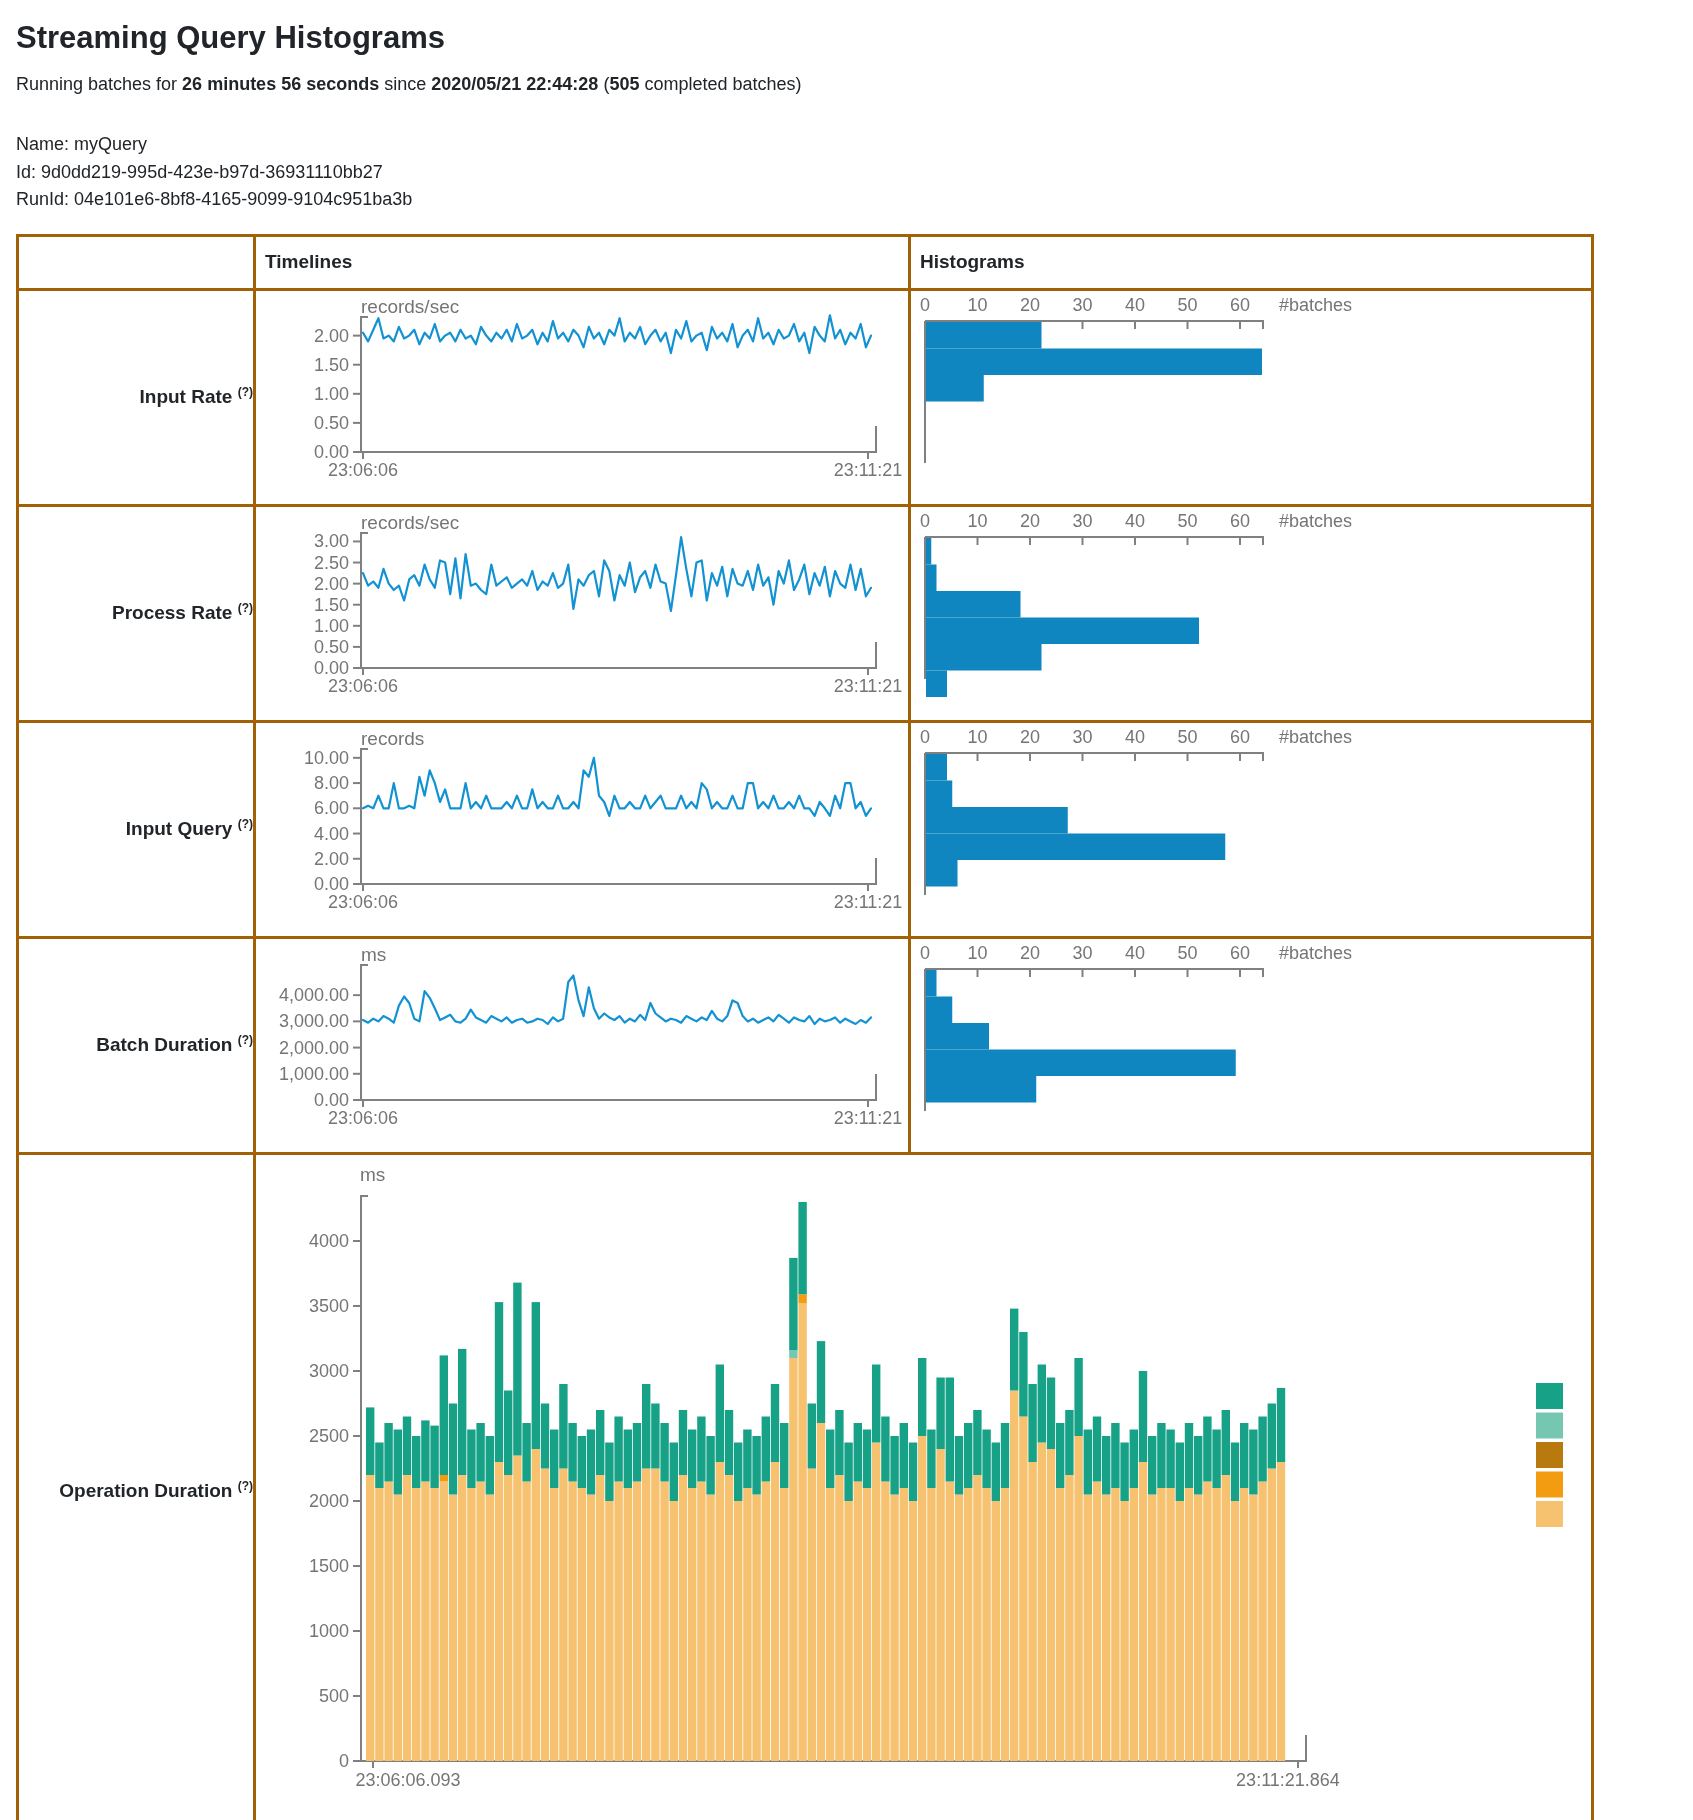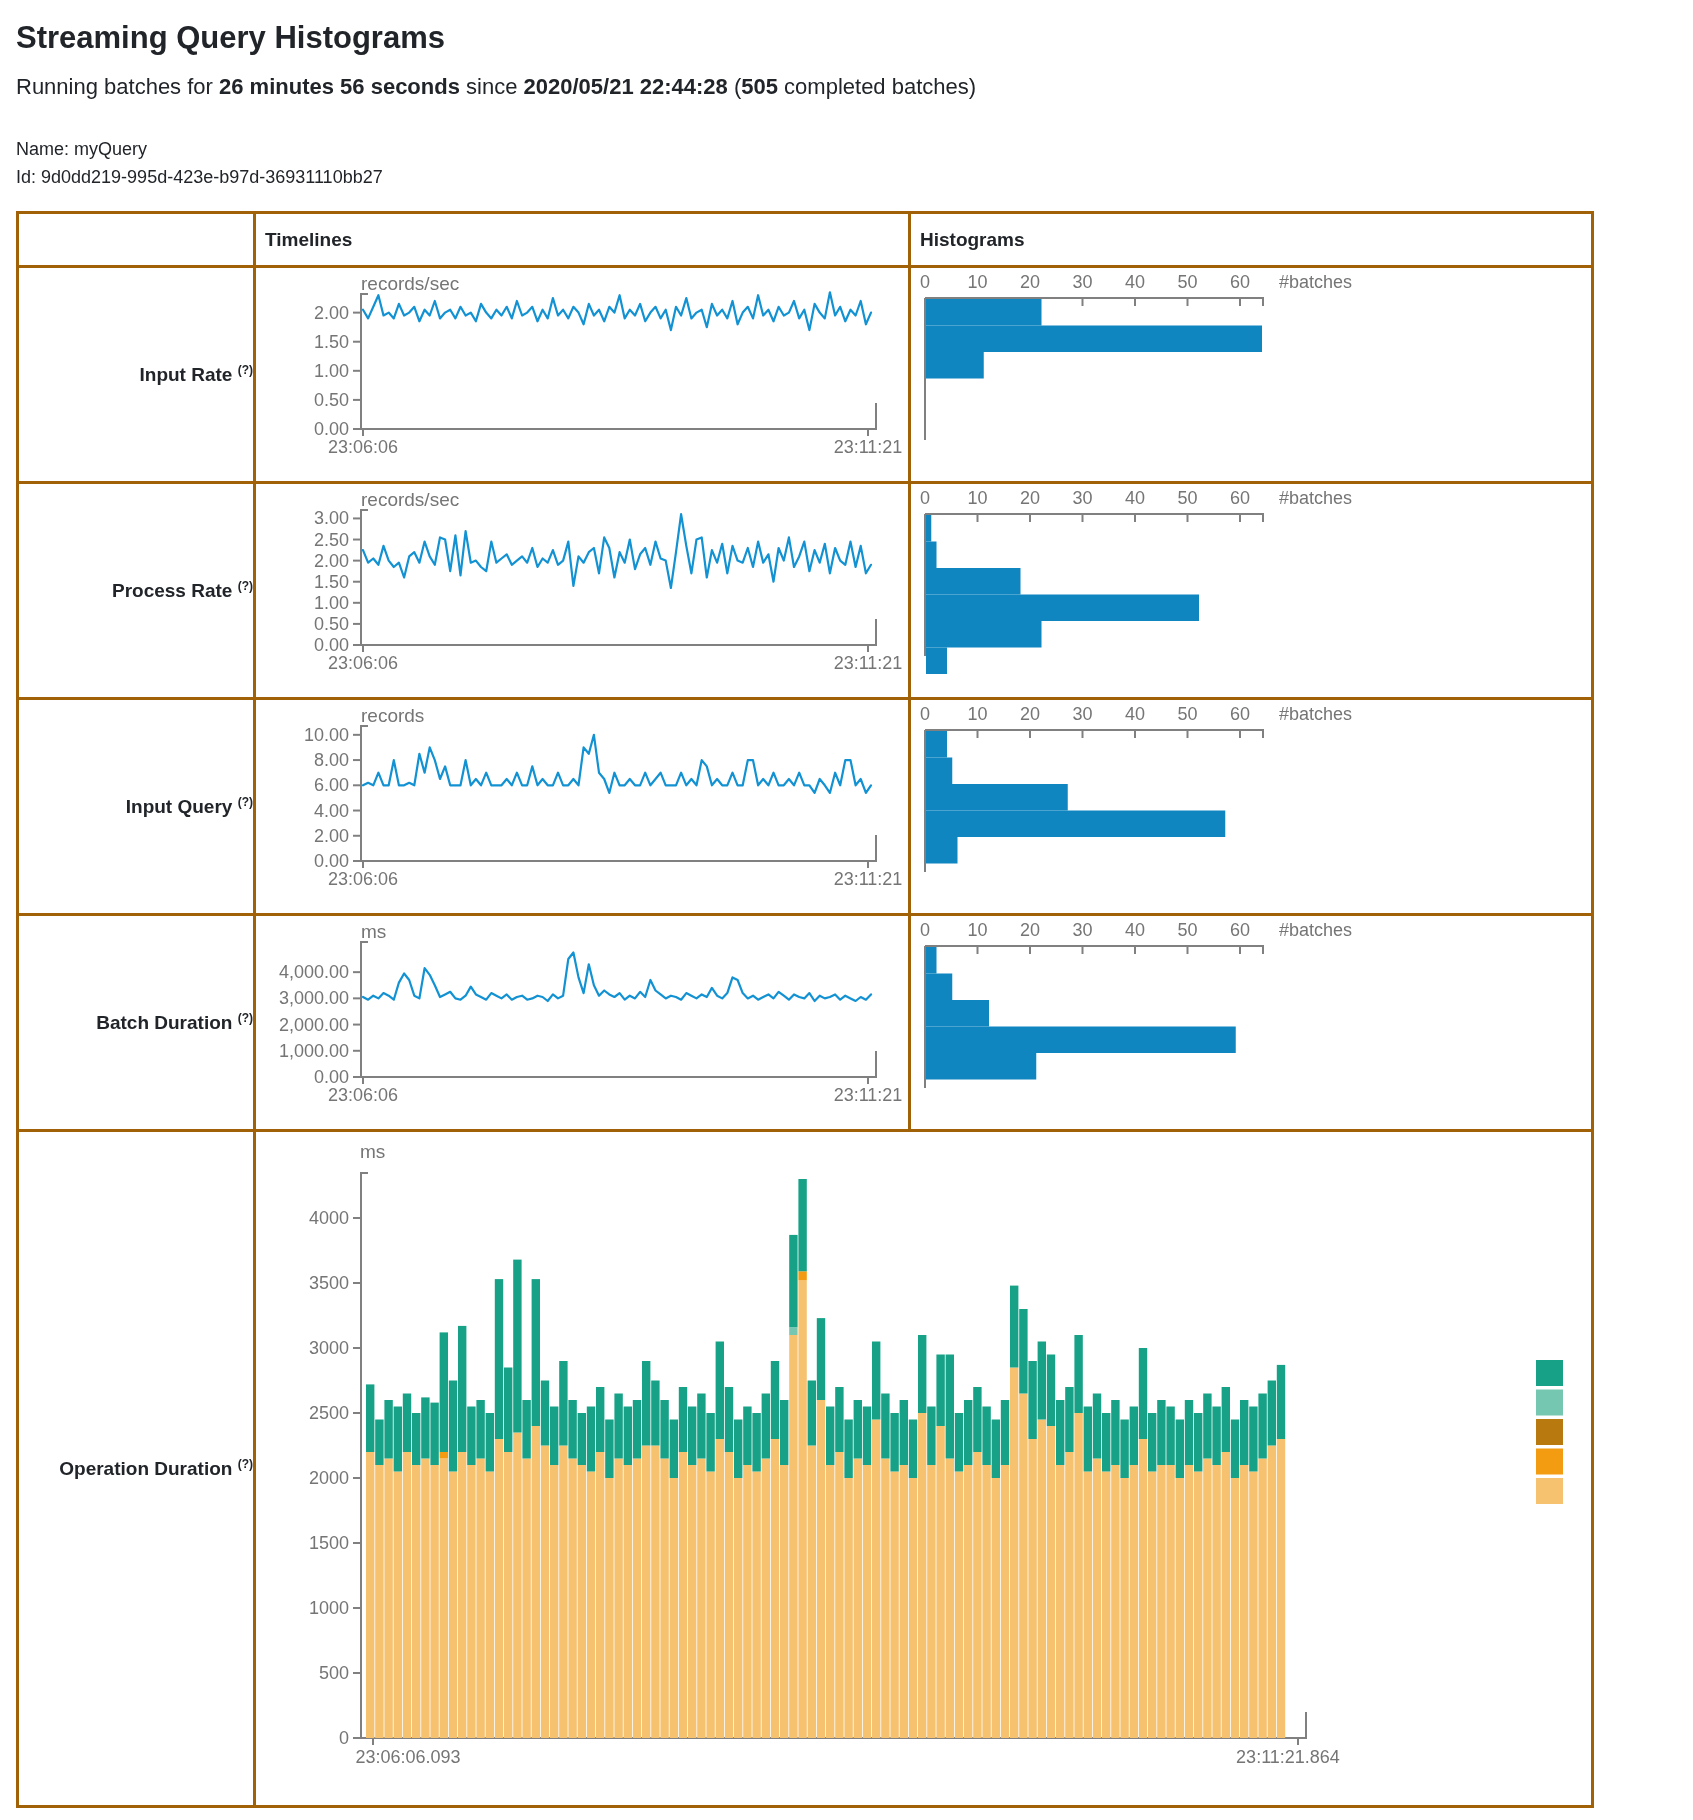--- a/index.html
+++ b/index.html
@@ -2,21 +2,21 @@
 <html><head>
 <meta charset="utf-8">
 <style>
   * { box-sizing: border-box; }
   body {
     margin: 0; width: 1693px; height: 1820px; background: #ffffff;
     font-family: "Liberation Sans", sans-serif; color: #212529; overflow: hidden;
   }
   .container { padding: 12px 16px 0 16px; }
   h1.page-title { font-size: 31px; font-weight: 700; margin: 8px 0 18px 0; letter-spacing: 0; }
-  .subtitle { font-size: 22px; margin: 0 0 36px 0; }
+  .subtitle { font-size: 18px; margin: 0 0 36px 0; }
   .meta { font-size: 18px; line-height: 27.5px; margin-bottom: 20px; }
   .meta b { font-weight: 400; }
   table.stats { border-collapse: collapse; table-layout: fixed; width: 1575px; margin-top: 20px; }
   table.stats th, table.stats td { border: 3px solid #a16207; padding: 0; }
   table.stats thead th {
     height: 54px; text-align: left; vertical-align: middle;
     padding-left: 9px; font-size: 19px; font-weight: 700; color: #212529;
   }
   td.label-cell {
     vertical-align: middle; padding-left: 12px;
@@ -37,20 +37,21 @@
 <body>
 
 <div class="container">
   <h1 class="page-title">Streaming Query Histograms</h1>
 
   <p class="subtitle"><span>Running batches for </span><b>26 minutes 56 seconds</b><span> since </span><b>2020/05/21 22:44:28</b><span> (</span><b>505</b><span> completed batches)</span></p>
 
   <div class="meta">
     <div><b>Name:</b> <span>myQuery</span></div>
     <div><b>Id:</b> <span>9d0dd219-995d-423e-b97d-36931110bb27</span></div>
+    <div><b>RunId:</b> <span>04e101e6-8bf8-4165-9099-9104c951ba3b</span></div>
   </div>
 
   <table class="stats">
     <colgroup>
         <col style="width:237px">
         <col style="width:655px">
         <col style="width:683px">
       </colgroup>
     <thead>
       <tr>

